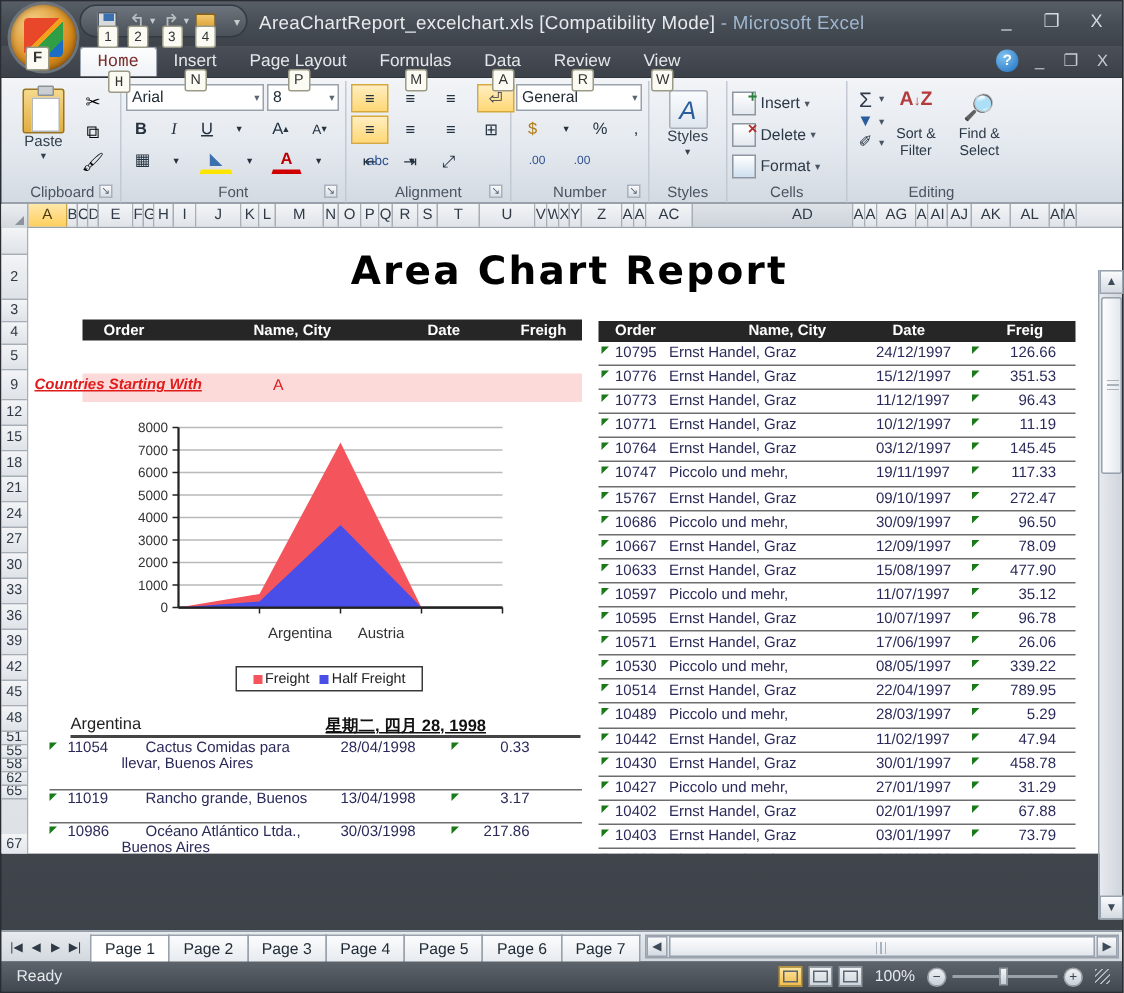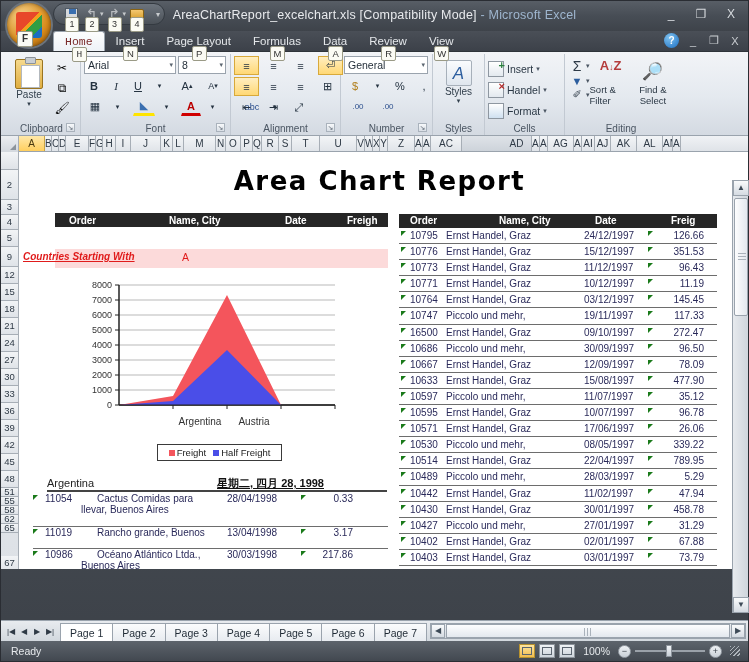--- a/index.html
+++ b/index.html
@@ -634,21 +634,21 @@
 
     <div class="rgroup" style="width:80px">
       <div class="rgroup-body" style="flex-direction:column;padding-top:2px">
         <div class="cellrow">
           <span class="cellico ins"></span>
           <span>Insert</span>
           <span class="mini-arrow">▾</span>
         </div>
         <div class="cellrow">
           <span class="cellico del"></span>
-          <span>Handel</span>
+          <span>Delete</span>
           <span class="mini-arrow">▾</span>
         </div>
         <div class="cellrow">
           <span class="cellico fmt"></span>
           <span>Format</span>
           <span class="mini-arrow">▾</span>
         </div>
       </div>
       <div class="rgroup-title">
         <span>Cells</span>
@@ -666,21 +666,21 @@
             <span class="sigma" style="font-size:11px;color:#2b5d9e">▼</span>
             <span class="mini-arrow">▾</span>
           </div>
           <div class="editrow">
             <span class="sigma" style="font-size:11px">✐</span>
             <span class="mini-arrow">▾</span>
           </div>
         </div>
         <div class="edit-lg">
           <div class="sortico">A<span style="font-size:9px">↓</span>Z</div>
-          <div style="text-align:left">Sort &amp; Filter</div>
+          <div style="text-align:center">Sort &amp; Filter</div>
         </div>
         <div class="edit-lg">
           <div class="findico">🔎</div>
           <div style="text-align:center">Find &amp; Select</div>
         </div>
       </div>
       <div class="rgroup-title">
         <span>Editing</span>
       </div>
     </div>
@@ -713,21 +713,21 @@
           <div class="ch" style="width: 28px;">T</div>
           <div class="ch" style="width: 37px;">U</div>
           <div class="ch" style="width: 8px;">V</div>
           <div class="ch" style="width: 8px;">W</div>
           <div class="ch" style="width: 7px;">X</div>
           <div class="ch" style="width: 8px;">Y</div>
           <div class="ch" style="width: 27px;">Z</div>
           <div class="ch" style="width: 8px;">AA</div>
           <div class="ch" style="width: 8px;">AB</div>
           <div class="ch" style="width: 31px;">AC</div>
-          <div class="ch hi" style="width: 70px; padding-left: 40px;">AD</div>
+          <div class="ch hi" style="width: 107px; padding-left: 40px;">AD</div>
           <div class="ch" style="width: 8px;">AE</div>
           <div class="ch" style="width: 8px;">AF</div>
           <div class="ch" style="width: 26px;">AG</div>
           <div class="ch" style="width: 8px;">AH</div>
           <div class="ch" style="width: 13px;">AI</div>
           <div class="ch" style="width: 16px;">AJ</div>
           <div class="ch" style="width: 26px;">AK</div>
           <div class="ch" style="width: 26px;">AL</div>
           <div class="ch" style="width: 10px;">AM</div>
           <div class="ch" style="width: 8px;">AN</div>
@@ -934,21 +934,21 @@
               <div class="rr">
                 <span class="rtri tri"></span>
                 <span class="rord">10747</span>
                 <span class="rnm">Piccolo und mehr,</span>
                 <span class="rdt">19/11/1997</span>
                 <span class="rtri2 tri"></span>
                 <span class="rfr">117.33</span>
               </div>
               <div class="rr">
                 <span class="rtri tri"></span>
-                <span class="rord">16500</span>
+                <span class="rord">15767</span>
                 <span class="rnm">Ernst Handel, Graz</span>
                 <span class="rdt">09/10/1997</span>
                 <span class="rtri2 tri"></span>
                 <span class="rfr">272.47</span>
               </div>
               <div class="rr">
                 <span class="rtri tri"></span>
                 <span class="rord">10686</span>
                 <span class="rnm">Piccolo und mehr,</span>
                 <span class="rdt">30/09/1997</span>

